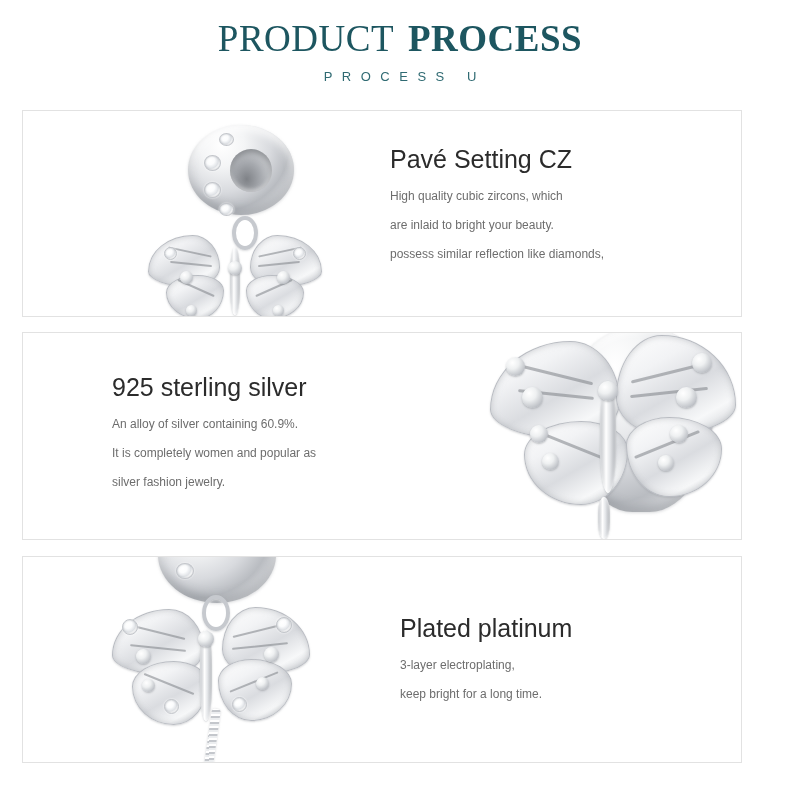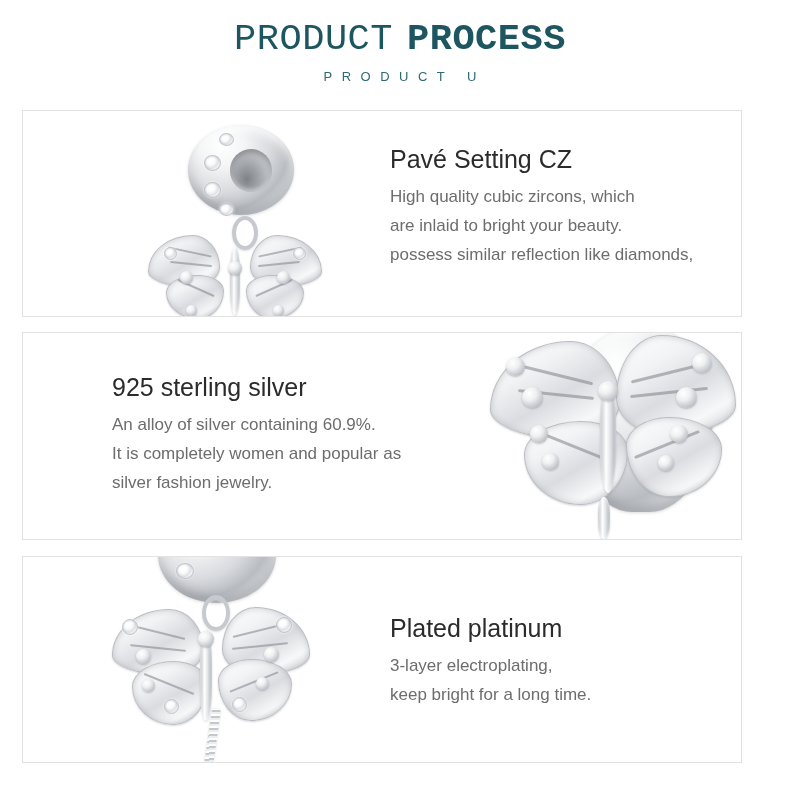--- a/index.html
+++ b/index.html
@@ -22,21 +22,21 @@
 
   
   .header {
     position: absolute;
     left: 0;
     top: 18px;
     width: 800px;
     text-align: center;
   }
   .main-title {
-    font-family: Liberation Mono, monospace;
+    font-family: Liberation Serif, serif;
     font-size: 37px;
     line-height: 42px;
     color: #1d5660;
     letter-spacing: 0.5px;
     white-space: nowrap;
   }
   .title-light { font-weight: 400; }
   .title-bold  { font-weight: 700; margin-left: 14px; }
 
   .sub-title {
@@ -67,34 +67,34 @@
   .card-inner {
     position: relative;
     width: 100%;
     height: 100%;
   }
 
   
   .text-block { position: absolute; }
   #card-1 .text-block { left: 330px; top: 32px; }
   #card-2 .text-block { left: 52px;  top: 38px; }
-  #card-3 .text-block { left: 330px; top: 55px; }
+  #card-3 .text-block { left: 340px; top: 55px; }
 
   .feature-title {
     font-family: "Liberation Sans", sans-serif;
     font-size: 25px;
     font-weight: 400;
     color: #2b2b2b;
     line-height: 32px;
     white-space: nowrap;
     margin-bottom: 7px;
   }
   .feature-desc {
     font-family: "Liberation Sans", sans-serif;
-    font-size: 17px;
+    font-size: 12px;
     font-weight: 400;
     color: #6d6d6d;
     line-height: 29px;
     white-space: nowrap;
   }
 
   
   .img-area { position: absolute; overflow: hidden; }
   #card-1 .img-area { left: 60px;  top: 0px;   width: 260px; height: 205px; }
   #card-2 .img-area { left: 420px; top: 0px;   width: 334px; height: 206px; }
@@ -198,21 +198,21 @@
 </style>
 </head>
 <body>
 
 <div class="page">
 
   <div class="header">
     <div class="main-title">
       <span class="title-light">PRODUCT</span><span class="title-bold">PROCESS</span>
     </div>
-    <div class="sub-title">PRODUCT U</div>
+    <div class="sub-title">PROCESS U</div>
   </div>
 
   <div class="card" id="card-1">
     <div class="card-inner">
 
       <div class="img-area">
 
         <div class="bead-donut" style="left:68px; top:14px; width:106px; height:90px;"></div>
         <div class="bead-hole" style="left:110px; top:38px; width:42px; height:43px;"></div>
         <div class="cz" style="left:99px; top:22px; width:15px; height:13px;"></div>

